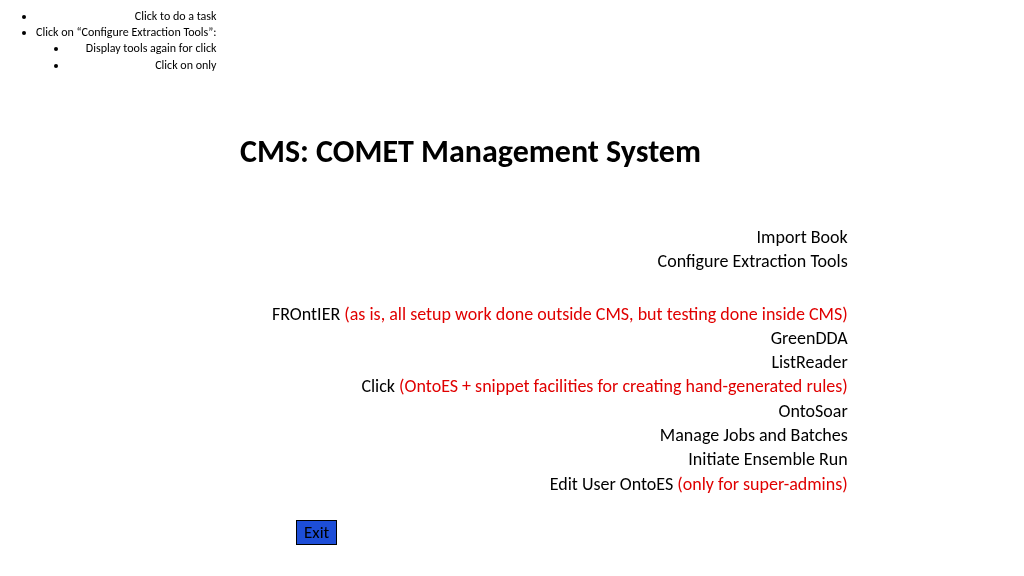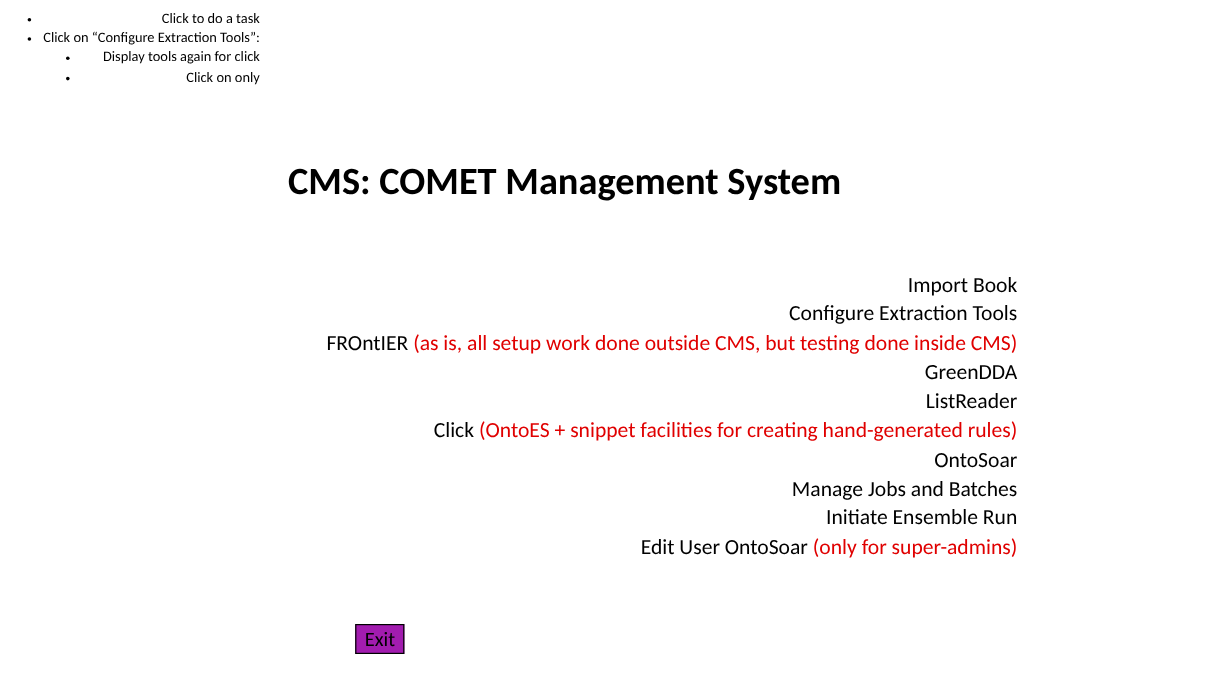--- a/index.html
+++ b/index.html
@@ -28,29 +28,29 @@
       font-weight: bold;
     }
     .menu {
       position: absolute;
       top: 225px;
       left: 240px;
       font-size: 18px;
       line-height: 1.35;
     }
     .menu-item { white-space: nowrap; }
-    .submenu { padding-left: 32px; }
+    .submenu { padding-left: 32px; margin-top: 28px; }
     .note-red { color: #e00000; }
     .exit-btn {
       position: absolute;
       top: 520px;
       left: 296px;
       font-size: 17px;
       padding: 1px 7px;
-      background: #a21caf;
+      background: #1d4ed8;
       border: 1px solid #000;
       cursor: pointer;
       font-family: inherit;
     }
   </style>
 </head>
 <body>
 
 <div class="notes">
   <ul>
@@ -77,17 +77,17 @@
     <div class="menu-item">GreenDDA</div>
     <div class="menu-item">ListReader</div>
     <div class="menu-item">
       <span>Click</span><span class="note-red"> (OntoES + snippet facilities for creating hand-generated rules)</span>
     </div>
     <div class="menu-item">OntoSoar</div>
   </div>
   <div class="menu-item">Manage Jobs and Batches</div>
   <div class="menu-item">Initiate Ensemble Run</div>
   <div class="menu-item">
-    <span>Edit User OntoSoar</span><span class="note-red"> (only for super-admins)</span>
+    <span>Edit User OntoES</span><span class="note-red"> (only for super-admins)</span>
   </div>
 </div>
 
 <button class="exit-btn">Exit</button>
 
 </body></html>

